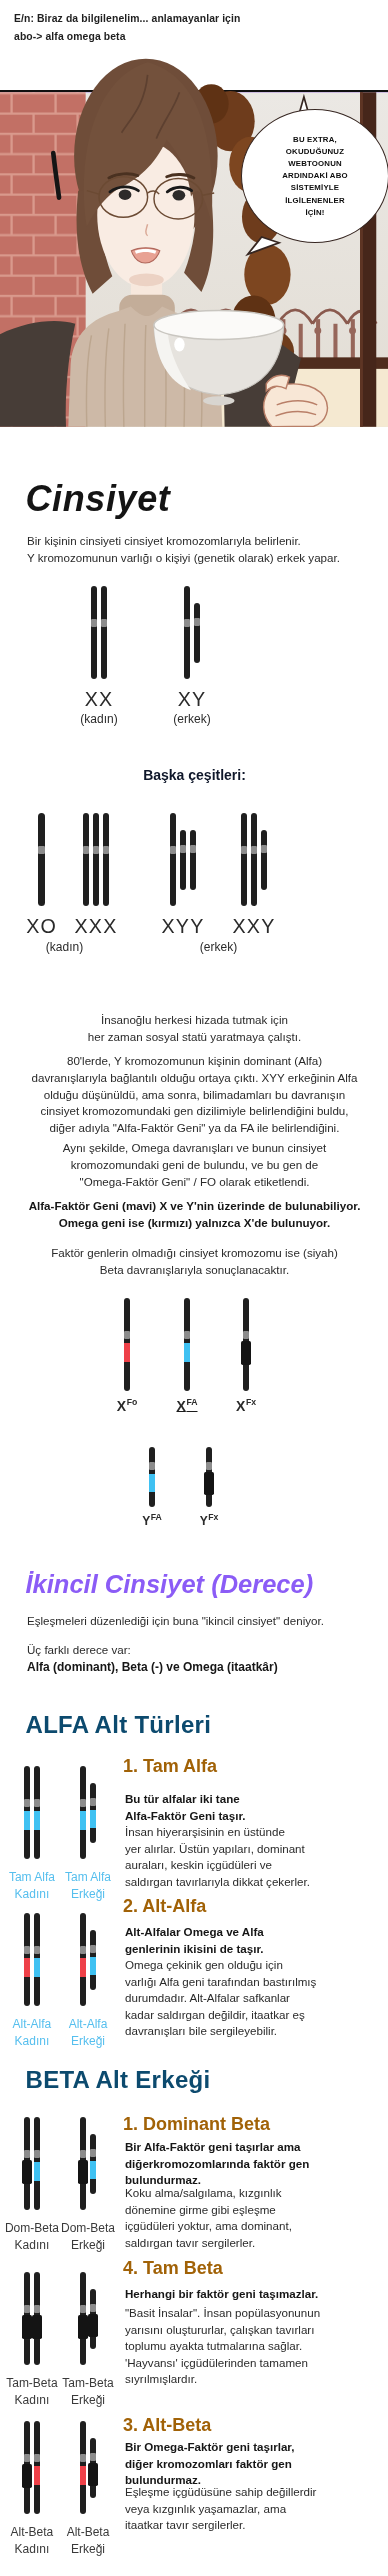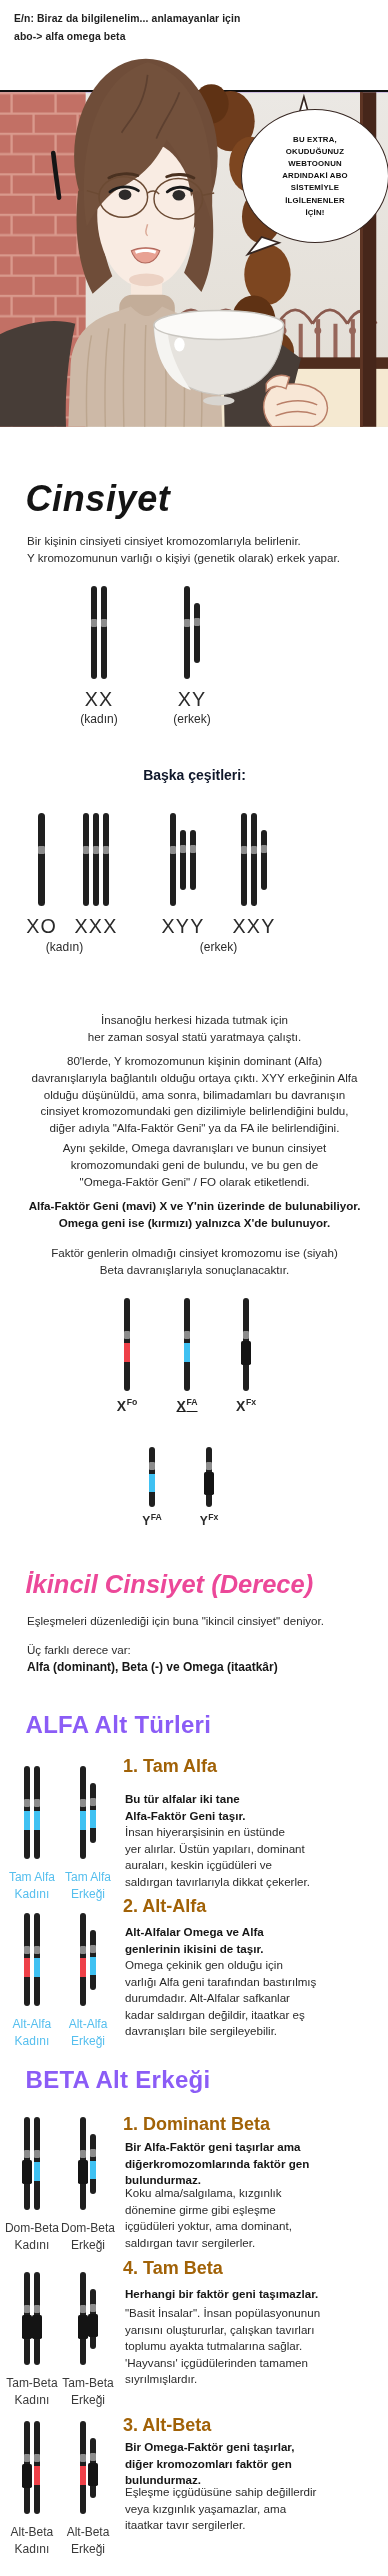--- a/index.html
+++ b/index.html
@@ -17,22 +17,22 @@
   .panel-svg{position:absolute;left:0;top:-37px;width:389px;height:372px;z-index:1;}
   .bubble{position:absolute;left:241px;top:17.4px;width:148px;height:134px;background:#ffffff;
           border:1.7px solid #362621;border-radius:50%;display:flex;align-items:center;
           justify-content:center;z-index:3;box-sizing:border-box;}
   .bubble-text{font-size:7.8px;font-weight:700;line-height:1.55;text-align:center;
                letter-spacing:0.2px;color:#0d0d0d;}
 
   
   .h-main{position:absolute;left:25.5px;font-size:36px;font-weight:700;font-style:italic;
           letter-spacing:0.6px;color:#141414;}
-  .h-ikincil{position:absolute;left:25.5px;font-size:25.5px;font-weight:700;font-style:italic;color:#ec4899;}
-  .h-big{position:absolute;left:25.5px;font-size:24px;font-weight:700;color:#8b5cf6;letter-spacing:0.3px;}
+  .h-ikincil{position:absolute;left:25.5px;font-size:25.5px;font-weight:700;font-style:italic;color:#8b5cf6;}
+  .h-big{position:absolute;left:25.5px;font-size:24px;font-weight:700;color:#0c4a6e;letter-spacing:0.3px;}
   .h-sub{position:absolute;left:123px;font-size:18px;font-weight:700;color:#a16207;}
   .p-left{position:absolute;left:27px;width:347px;font-size:11.6px;line-height:1.5;color:#2a2a2a;}
   .p-center{position:absolute;left:0;width:389px;text-align:center;font-size:11.6px;
             line-height:1.45;color:#2a2a2a;}
   .p-bold{font-weight:700;color:#161616;}
   .col-text{position:absolute;left:125px;width:258px;font-size:11.6px;line-height:1.43;color:#2a2a2a;}
   .col-lead{font-weight:700;color:#161616;}
 
   .v-heading{position:absolute;top:767px;left:0;width:389px;text-align:center;
              font-size:14px;font-weight:700;color:#0f172a;}

